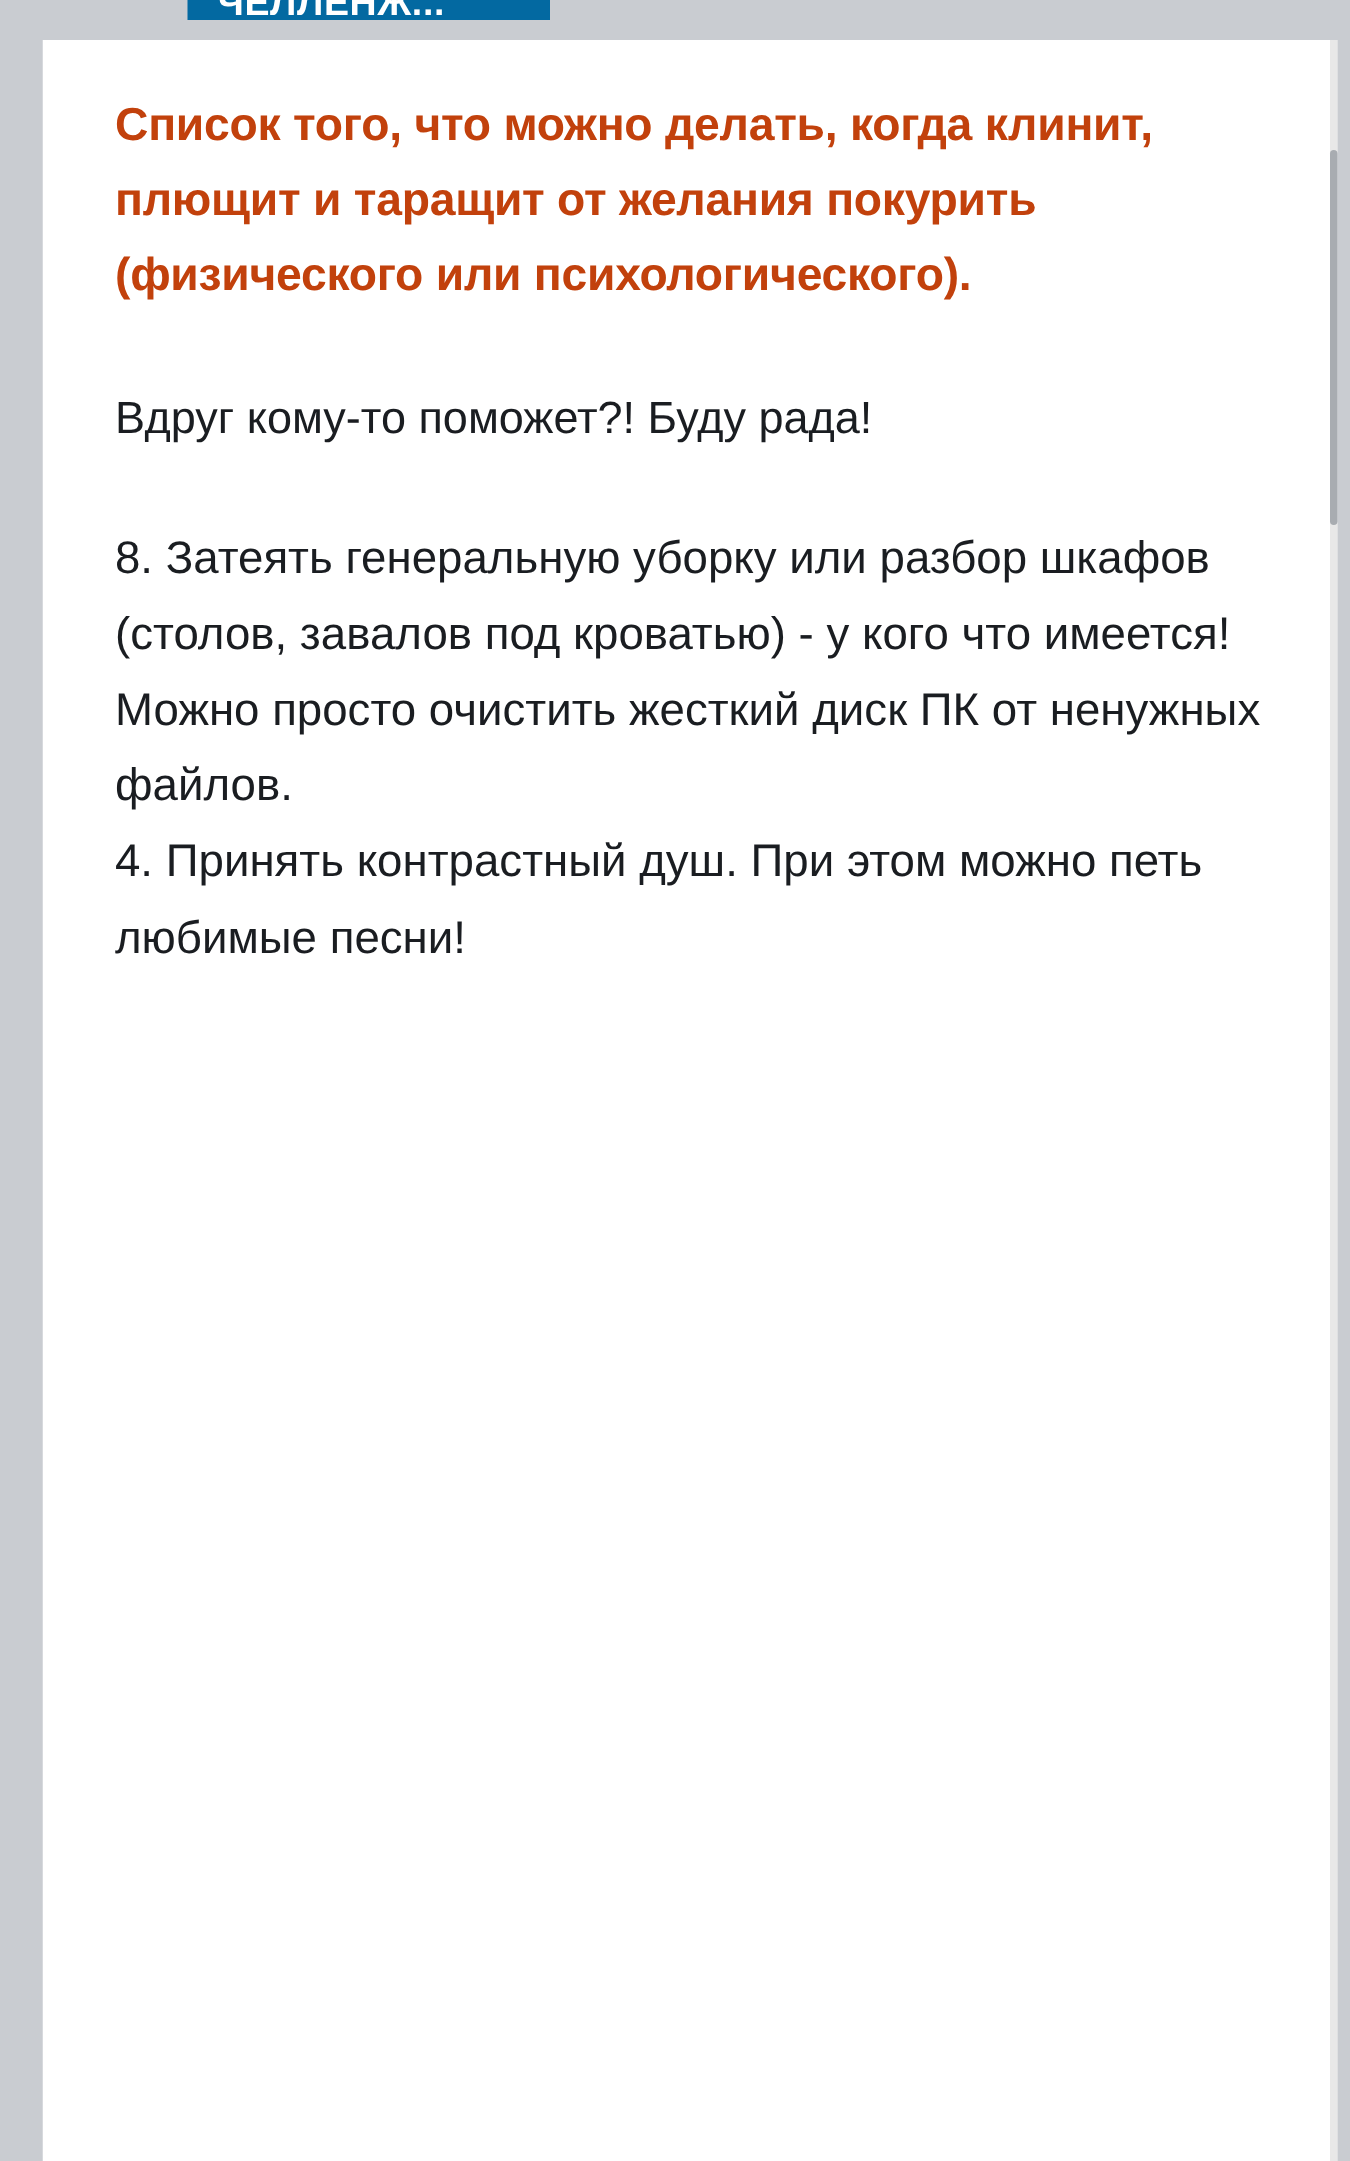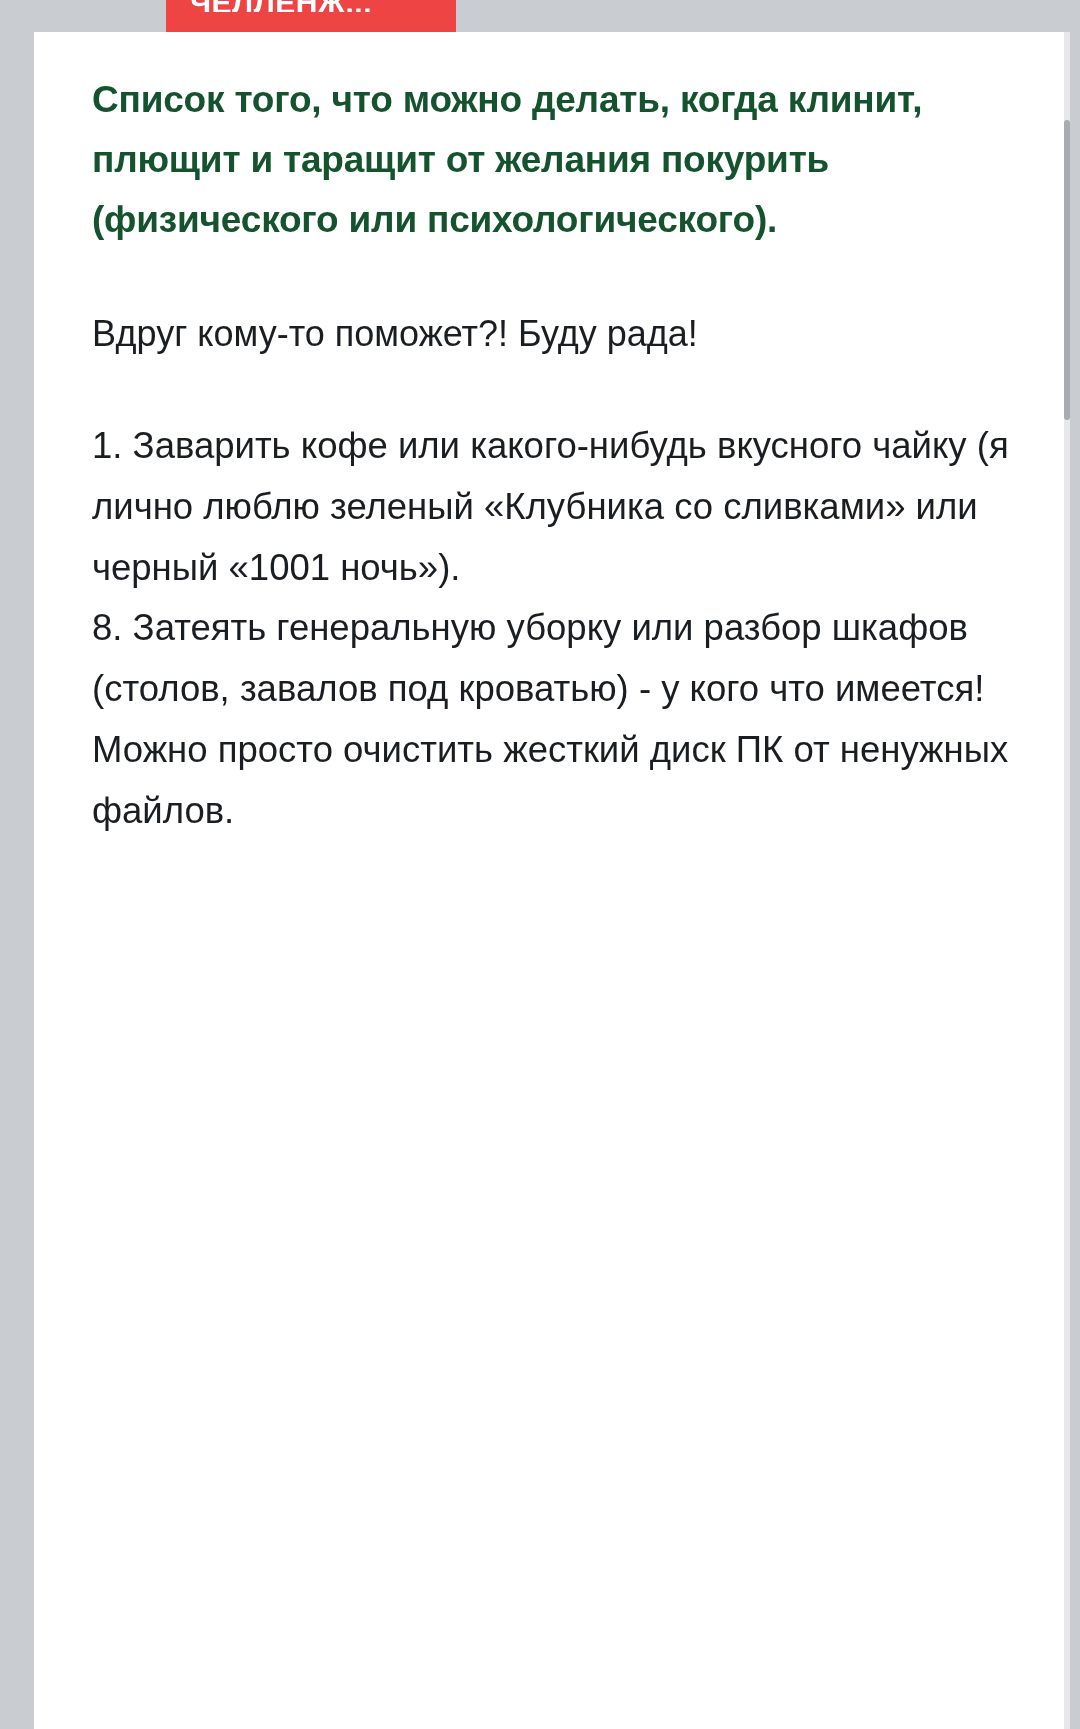--- a/index.html
+++ b/index.html
@@ -12,24 +12,24 @@
     height: 1729px;
     position: relative;
     overflow: hidden;
     font-family: "Liberation Sans", sans-serif;
   }
 
   
   .header-bar {
     position: absolute;
     top: 0;
-    left: 166px;
+    left: 150px;
     width: 290px;
-    height: 32px;
-    background: #ef4444;
+    height: 16px;
+    background: #0369a1;
     z-index: 3;
   }
   .header-bar-title {
     position: absolute;
     top: -14px;
     left: 24px;
     color: #ffffff;
     font-size: 30px;
     font-weight: bold;
     letter-spacing: 0.5px;
@@ -89,21 +89,21 @@
     height: 300px;
     background: #a8acb1;
     border-radius: 3px;
     z-index: 5;
   }
 
   .article-title {
     font-size: 37px;
     line-height: 1.62;
     font-weight: bold;
-    color: #14532d;
+    color: #c2410c;
     margin: 0;
     letter-spacing: -0.2px;
   }
 
   .article-lead {
     font-size: 36px;
     line-height: 1.55;
     color: #1a1d21;
     margin: 56px 0 17px 0;
     font-weight: normal;
@@ -129,19 +129,19 @@
 <div class="page-gutter-right"></div>
 
 <div class="header-bar">
   <div class="header-bar-title">ЧЕЛЛЕНЖ...</div>
 </div>
 
 <div class="article-sheet">
   <h1 class="article-title">Список того, что можно делать, когда клинит, плющит и таращит от желания покурить (физического или психологического).</h1>
   <p class="article-lead">Вдруг кому-то поможет?! Буду рада!</p>
   <ul class="article-list">
-    <li>1. Заварить кофе или какого-нибудь вкусного чайку (я лично люблю зеленый «Клубника со сливками» или черный «1001 ночь»).</li>
     <li>8. Затеять генеральную уборку или разбор шкафов (столов, завалов под кроватью) - у кого что имеется! Можно просто очистить жесткий диск ПК от ненужных файлов.</li>
+    <li>4. Принять контрастный душ. При этом можно петь любимые песни!</li>
   </ul>
 </div>
 
 <div class="scrollbar-track"></div>
 <div class="scrollbar-thumb"></div>
 
 </body></html>

